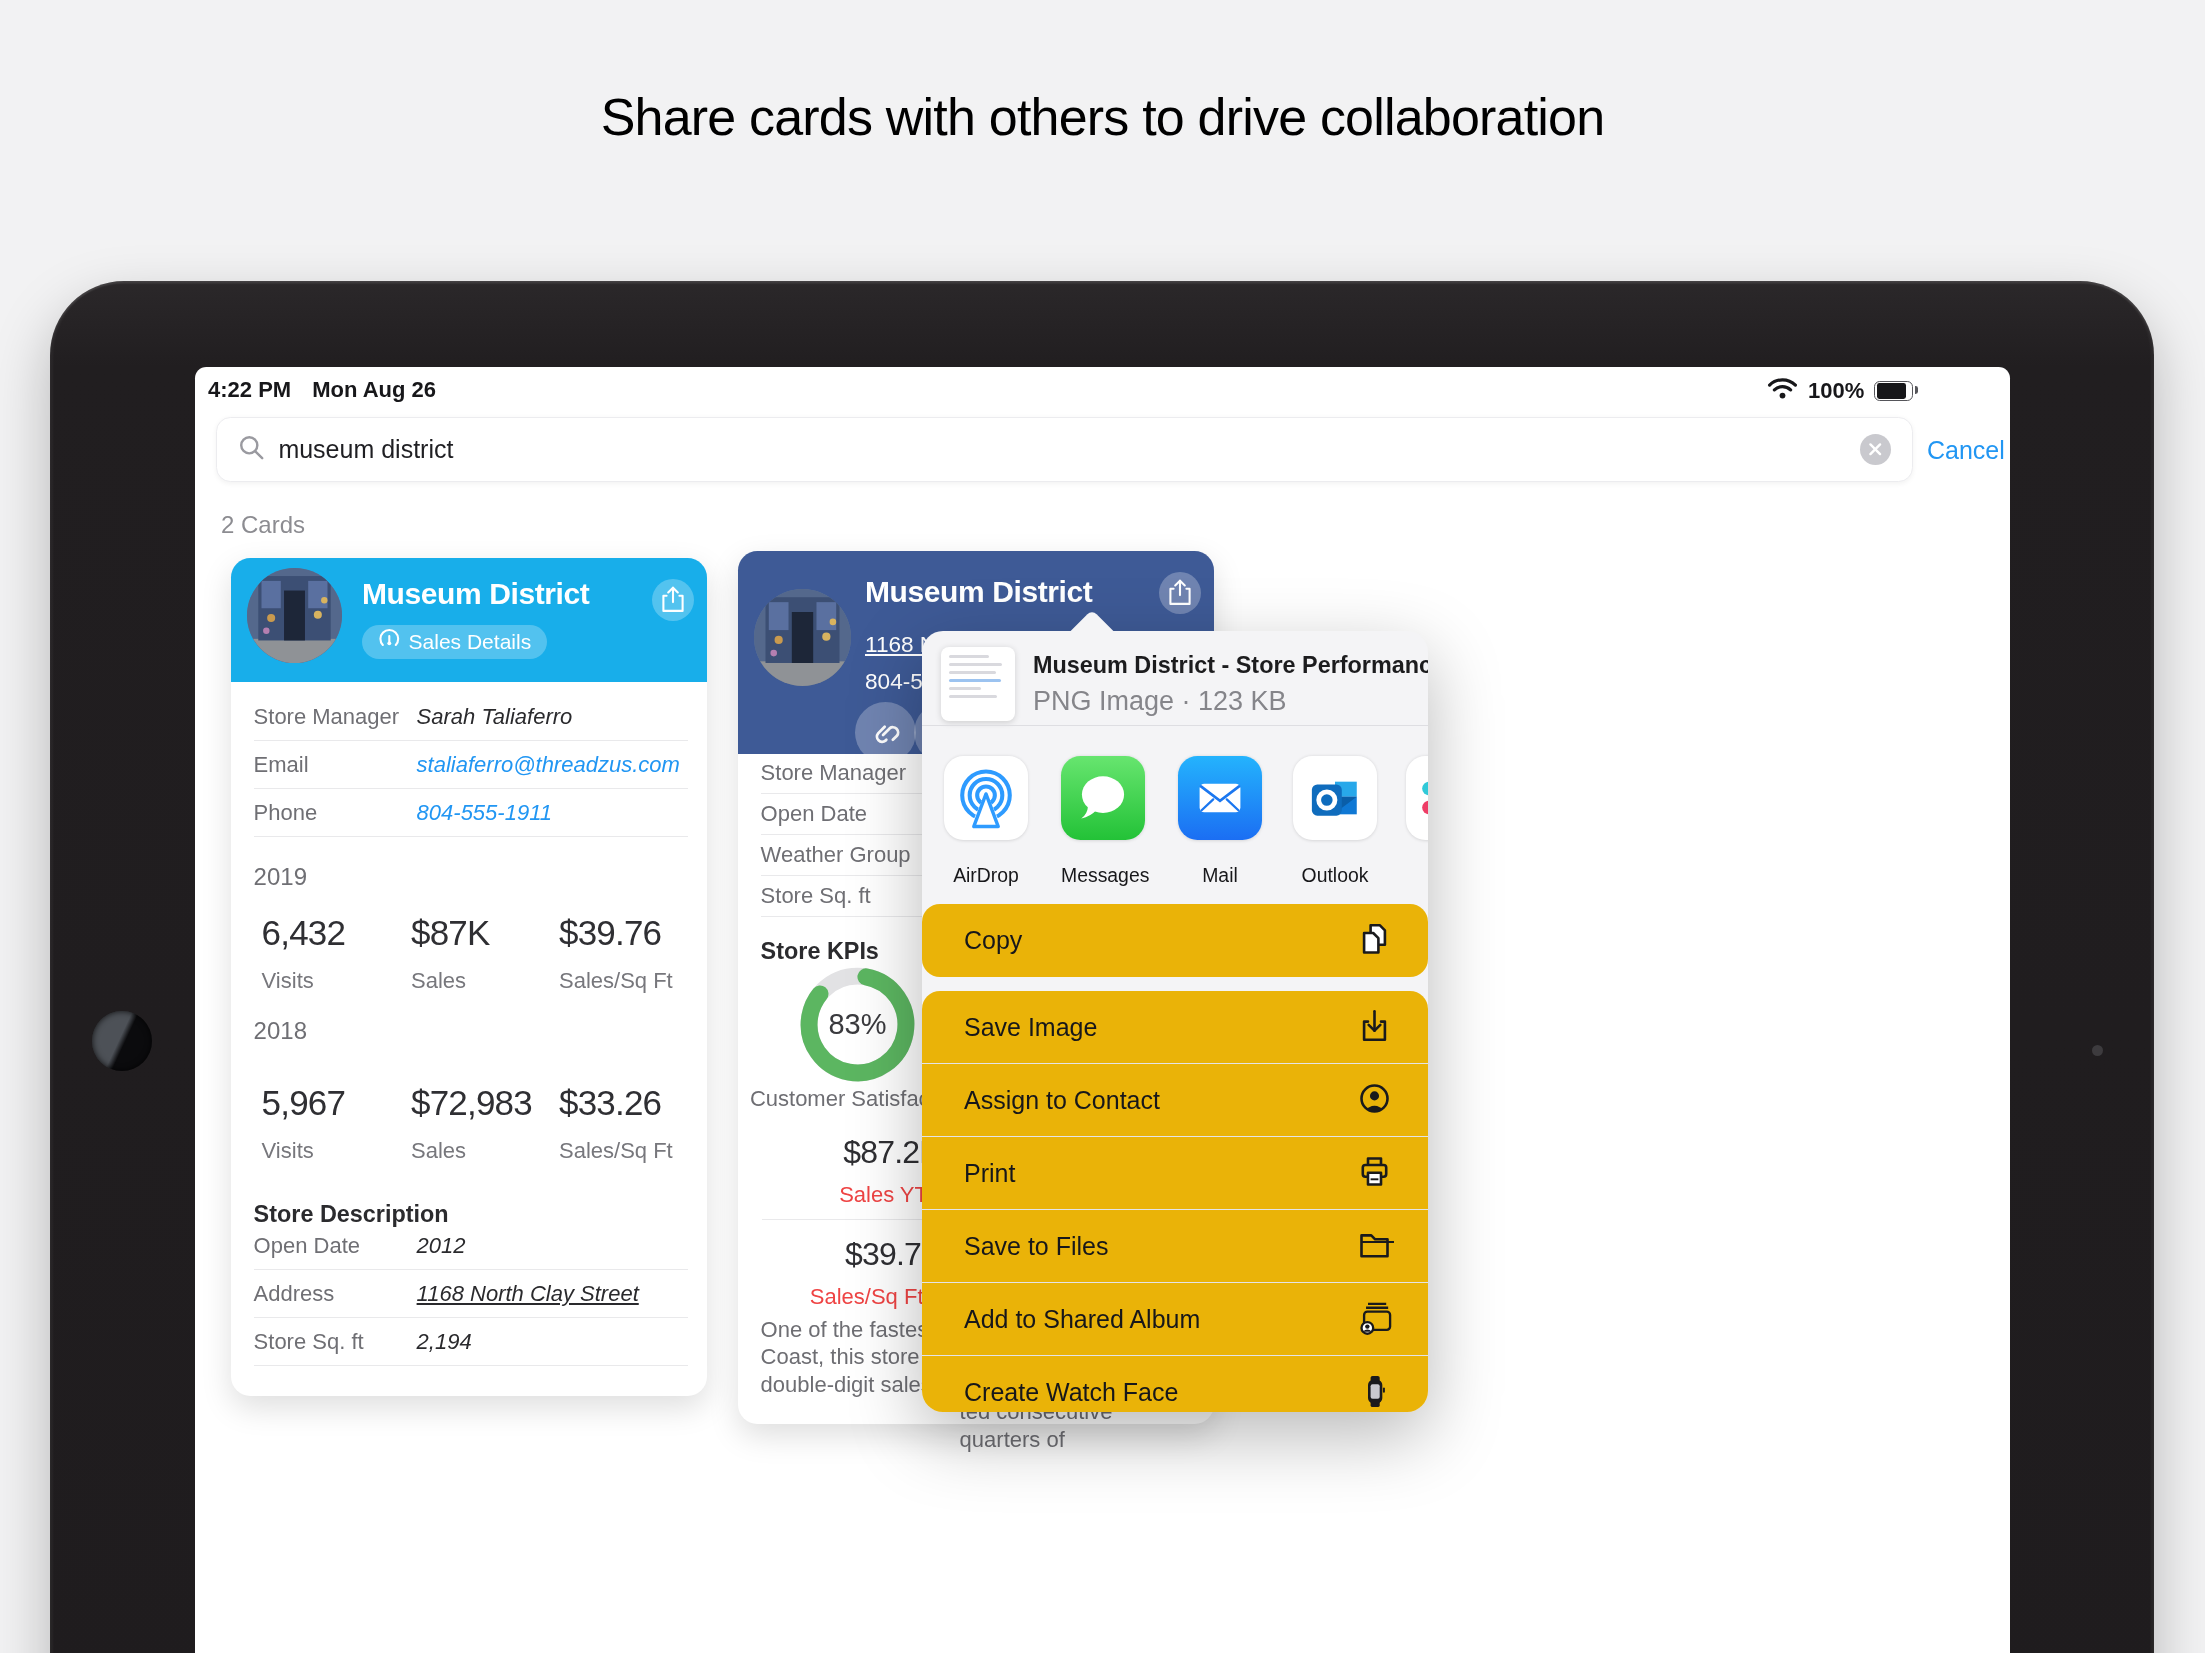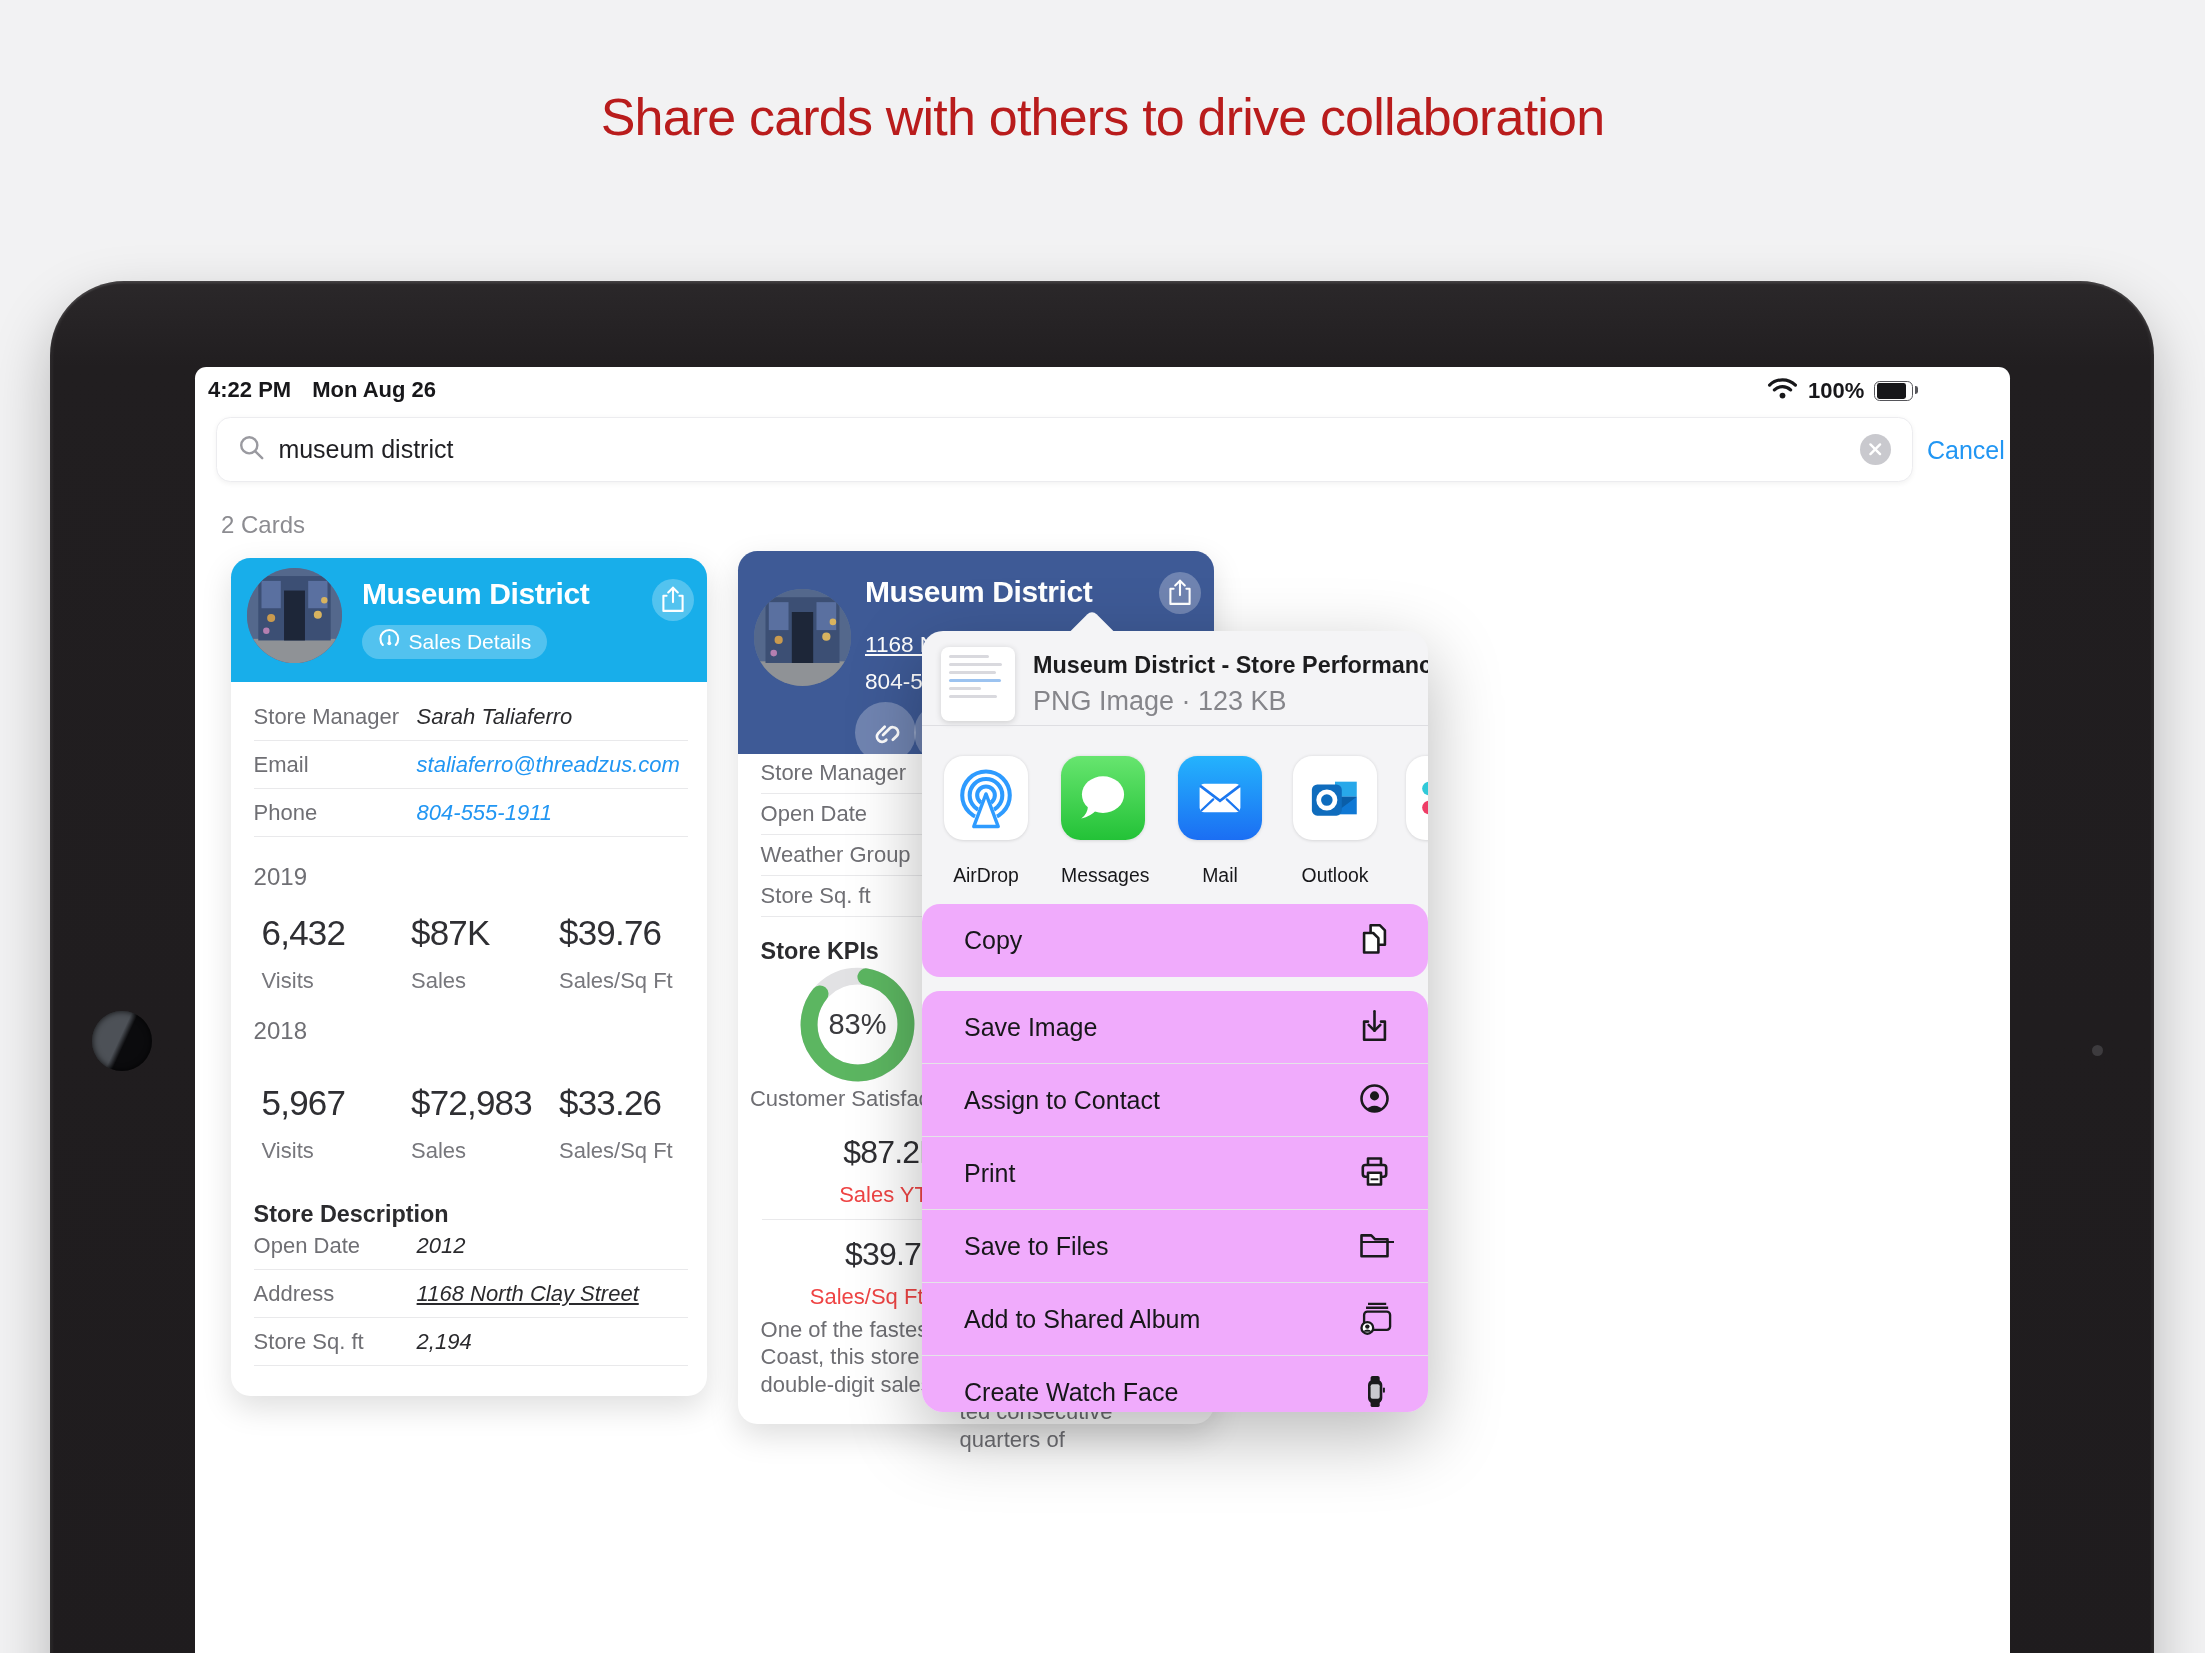--- a/index.html
+++ b/index.html
@@ -8,21 +8,21 @@
     background:#F2F2F3;
     font-family:"Liberation Sans","DejaVu Sans",sans-serif;
     -webkit-font-smoothing:antialiased;
     position:relative;
   }
   .abs{position:absolute;}
 
   
   .headline{
     position:absolute;left:0;top:87px;width:100%;
-    text-align:center;font-size:52px;font-weight:400;color:#b91c1c;
+    text-align:center;font-size:52px;font-weight:400;color:#000000;
     letter-spacing:-0.8px;
   }
 
   
   .ipad{
     position:absolute;left:50px;top:281px;width:2104px;height:1421px;
     background:linear-gradient(180deg,#2b282a 0%,#211e20 6%,#1f1c1e 100%);
     border-radius:74px 74px 0 0;
     box-shadow:inset 0 2.4px 1.6px rgba(255,255,255,0.10), inset 3.2px 0 2.4px rgba(255,255,255,0.04), inset -3.2px 0 2.4px rgba(255,255,255,0.04), 0 24px 57px rgba(0,0,0,0.25);
   }
@@ -125,21 +125,21 @@
     box-shadow:0 1.6px 6.5px rgba(0,0,0,0.15);padding:8px;box-sizing:border-box;
   }
   .tline{height:3.2px;background:#d9d9de;border-radius:1.6px;margin-bottom:4.8px;}
   .tline.blue{background:#9cc3f0;}
   .sheet-title{position:absolute;left:111px;top:21px;font-size:23.4px;font-weight:700;color:#1c1c1e;white-space:nowrap;}
   .sheet-sub{position:absolute;left:111px;top:55px;font-size:27px;color:#85858a;}
   .sheet-hdiv{position:absolute;left:0;right:0;top:94px;height:0.8px;background:#dedee2;}
   .app{position:absolute;top:125px;width:84px;text-align:center;}
   .app .tile{width:84px;height:84px;border-radius:19.4px;background:#fff;box-shadow:0 0.8px 3.2px rgba(0,0,0,0.12);display:flex;align-items:center;justify-content:center;overflow:hidden;}
   .app .name{margin-top:24px;font-size:19.4px;color:#17171a;white-space:nowrap;}
-  .agroup{position:absolute;left:0;width:506px;background:#f0abfc;border-radius:18px;}
+  .agroup{position:absolute;left:0;width:506px;background:#eab308;border-radius:18px;}
   .arow{height:73px;display:flex;align-items:center;padding:0 34px 0 42px;box-sizing:border-box;border-bottom:0.8px solid #e4e4e7;}
   .arow:last-child{border-bottom:none;}
   .arow .t{flex:1;font-size:25px;color:#17171a;}
   .g1{top:273px;}
   .g2{top:360px;height:436px;}
 </style>
 </head>
 <body>
 
 <div class="headline">Share cards with others to drive collaboration</div>

